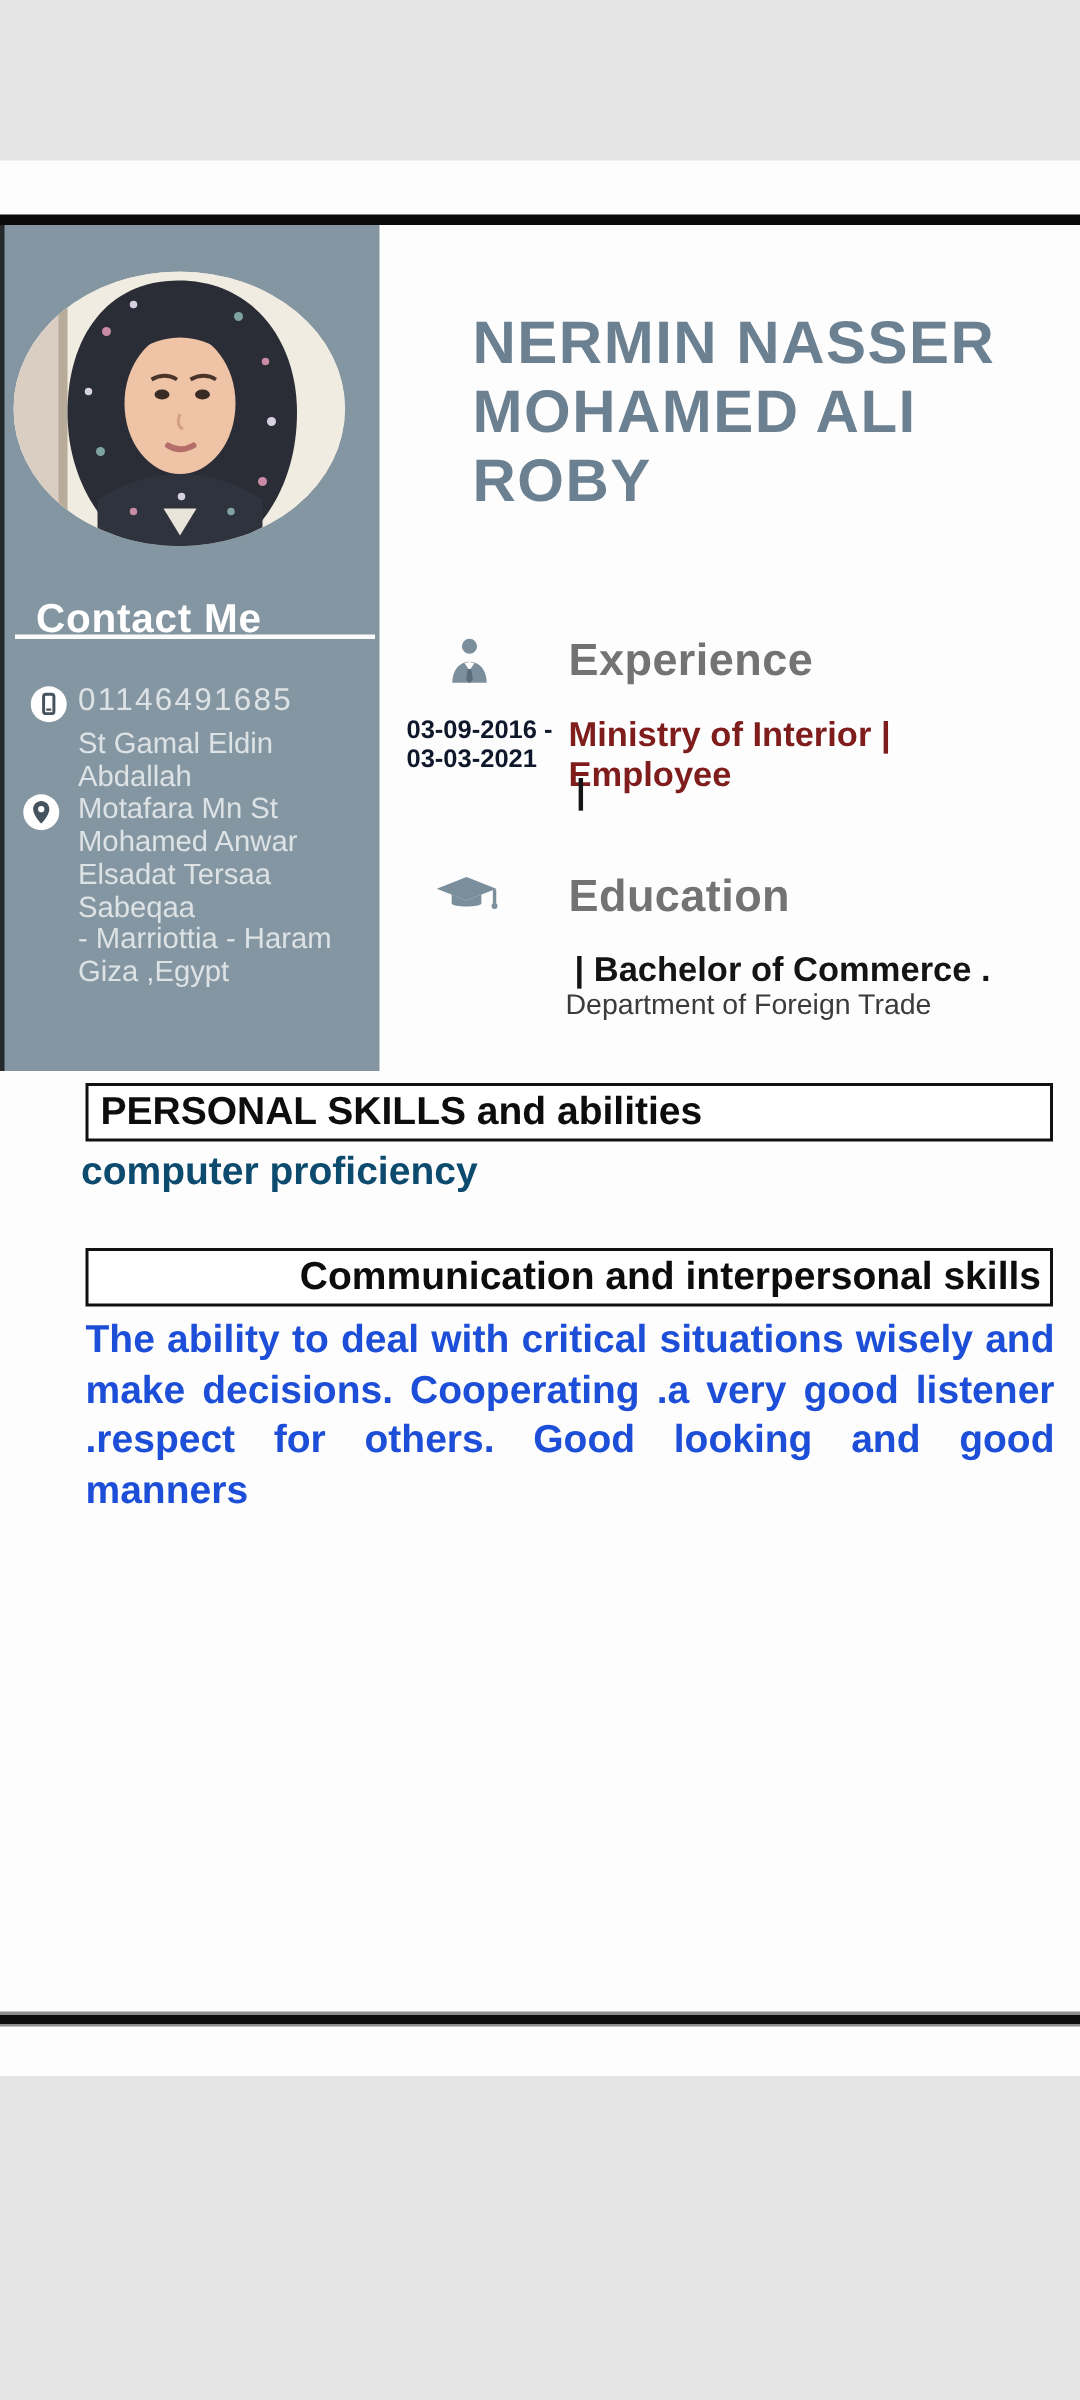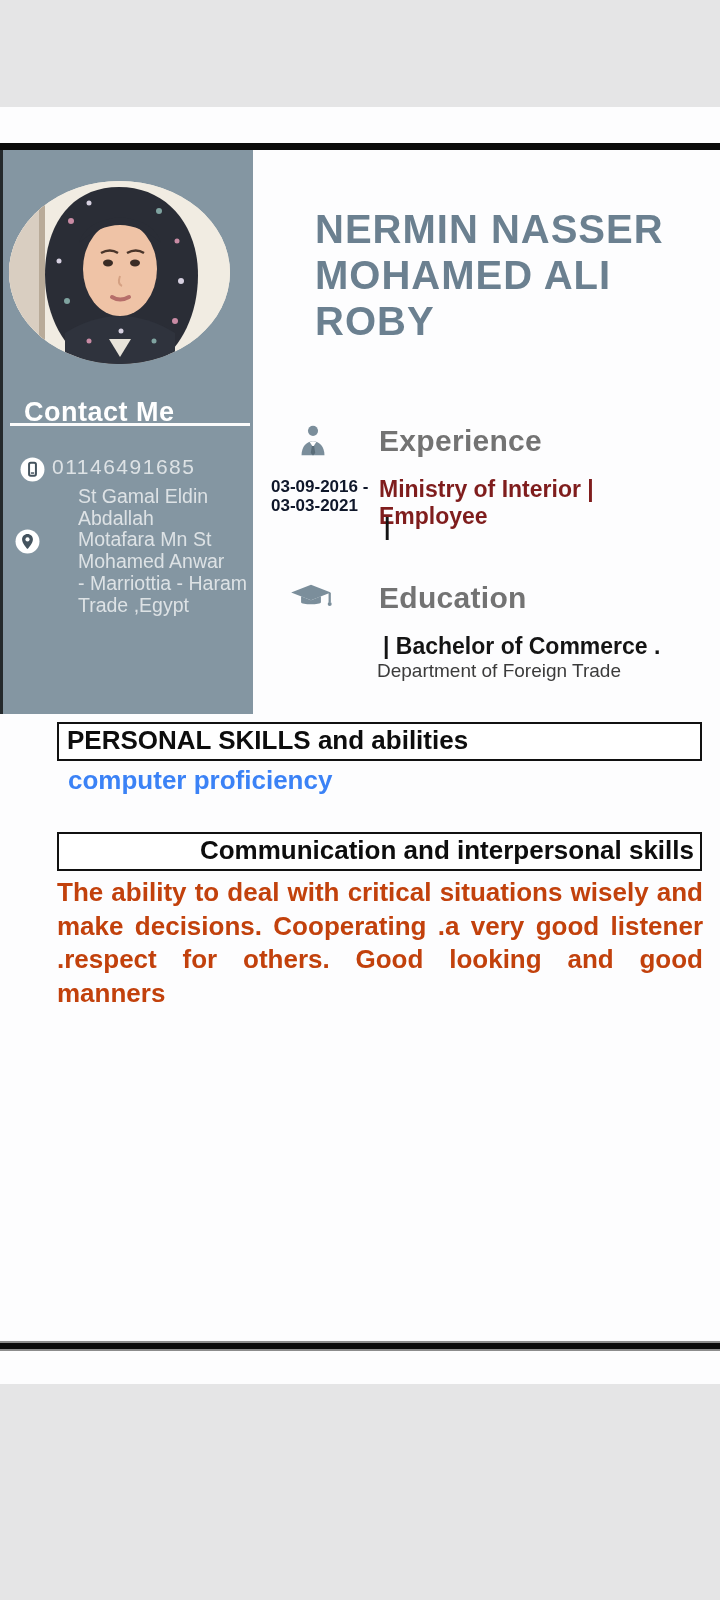--- a/index.html
+++ b/index.html
@@ -16,43 +16,43 @@
   .avatar{position:absolute;left:9px;top:181px;width:221px;height:183px;border-radius:50%;
           overflow:hidden;background:#f1ece2;}
   .contact-heading{position:absolute;left:24px;top:384px;font-size:27px;font-weight:bold;
           color:#ffffff;letter-spacing:.5px;margin-top:13px;}
   .contact-underline{position:absolute;left:10px;top:423px;width:240px;height:3px;background:#fbfbfb;}
   .round-icon{position:absolute;width:25px;height:25px;}
   .phone-pos{left:20px;top:457px;}
   .loc-pos{left:15px;top:529px;}
   .phone-number{position:absolute;left:52px;top:455px;font-size:21px;color:#dde2e5;letter-spacing:1.5px;}
   .address{position:absolute;left:52px;top:486px;width:202px;font-size:19.5px;line-height:21.7px;
-           color:#dde2e5;margin-left:26px;}
+           color:#dde2e5;}
   .name{position:absolute;left:315px;top:206px;width:398px;font-size:40px;line-height:46px;
         font-weight:600;color:#6b8090;letter-spacing:1px;}
   .sec-icon{position:absolute;}
   .exp-icon-pos{left:296px;top:423px;width:34px;height:35px;}
   .edu-icon-pos{left:288px;top:579px;width:46px;height:34px;}
   .sec-title{position:absolute;font-size:30px;font-weight:bold;color:#737373;letter-spacing:.3px;}
   .exp-title-pos{left:379px;top:424px;}
   .edu-title-pos{left:379px;top:581px;}
   .dates{position:absolute;left:271px;top:478px;width:108px;font-size:17px;line-height:18.5px;
          font-weight:800;color:#0f172a;}
   .role{position:absolute;left:379px;top:476px;width:320px;font-size:23px;font-weight:bold;color:#7f1d1d;}
   .role-pipe{position:absolute;left:384px;top:514px;font-size:23px;font-weight:bold;color:#141414;}
   .degree{position:absolute;left:383px;top:633px;font-size:23px;font-weight:bold;color:#141414;}
   .dept{position:absolute;left:377px;top:660px;font-size:19px;color:#3b3b3b;}
   .skill-box{position:absolute;left:57px;width:645px;box-sizing:border-box;border:2px solid #111;
              background:#fff;font-size:26px;font-weight:bold;color:#0d0d0d;
              padding:1px 6px 3px 8px;}
   .box1-pos{top:722px;}
   .box2-pos{top:832px;text-align:right;}
-  .skill-item{position:absolute;left:68px;top:765px;font-size:26px;font-weight:bold;color:#3b82f6;}
+  .skill-item{position:absolute;left:54px;top:765px;font-size:26px;font-weight:bold;color:#0c4a6e;}
   .skill-paragraph{position:absolute;left:57px;top:876px;width:646px;font-size:26px;font-weight:bold;
-                   color:#c2410c;line-height:33.5px;text-align:justify;}
+                   color:#1d4ed8;line-height:33.5px;text-align:justify;}
 </style>
 </head>
 <body>
 
 <div class="screen">
 
   <div class="strip top"></div>
   <div class="strip bottom"></div>
   <div class="page-rule-top"></div>
   <div class="page-rule-bottom"></div>
@@ -107,22 +107,23 @@
     <svg width="25" height="25" viewBox="0 0 24 24">
       <circle cx="12" cy="12" r="11.5" fill="#ffffff"></circle>
       <path d="M12 4.8 c-2.9 0 -5.2 2.3 -5.2 5.2 c0 3.9 5.2 9.2 5.2 9.2 s5.2 -5.3 5.2 -9.2 c0 -2.9 -2.3 -5.2 -5.2 -5.2 z" fill="#44535e"></path>
       <circle cx="12" cy="10" r="2" fill="#ffffff"></circle>
     </svg>
   </div>
   <div class="address">
     <div>St Gamal Eldin Abdallah</div>
     <div>Motafara Mn St</div>
     <div>Mohamed Anwar</div>
+    <div>Elsadat Tersaa Sabeqaa</div>
     <div>- Marriottia - Haram</div>
-    <div>Trade ,Egypt</div>
+    <div>Giza ,Egypt</div>
   </div>
 
   <div class="name">NERMIN NASSER MOHAMED ALI ROBY</div>
 
   <div class="sec-icon exp-icon-pos">
     <svg width="34" height="35" viewBox="0 0 24 25">
       <circle cx="12" cy="5.6" r="3.6" fill="#7b8e9b"></circle>
       <path d="M3.8,23 c0,-6.2 3.6,-10 8.2,-10 s8.2,3.8 8.2,10 z" fill="#7b8e9b"></path>
       <polygon points="9.6,13.6 12,17.2 14.4,13.6 12,13.1" fill="#ffffff"></polygon>
       <polygon points="11.2,16.4 12.8,16.4 13.6,21.5 12,23.2 10.4,21.5" fill="#5a6d79"></polygon>

